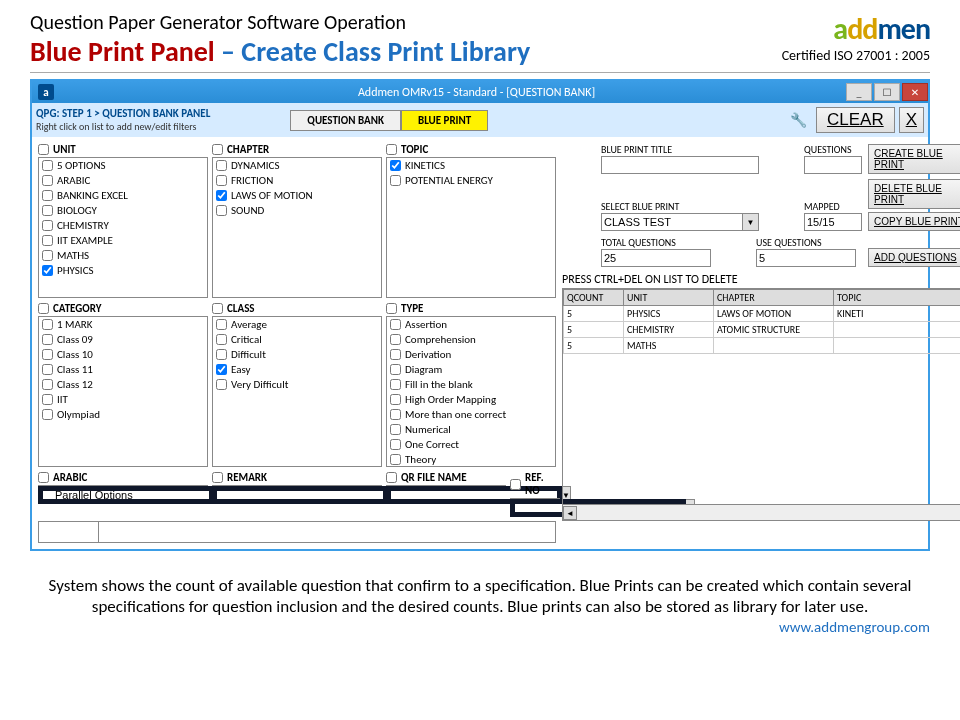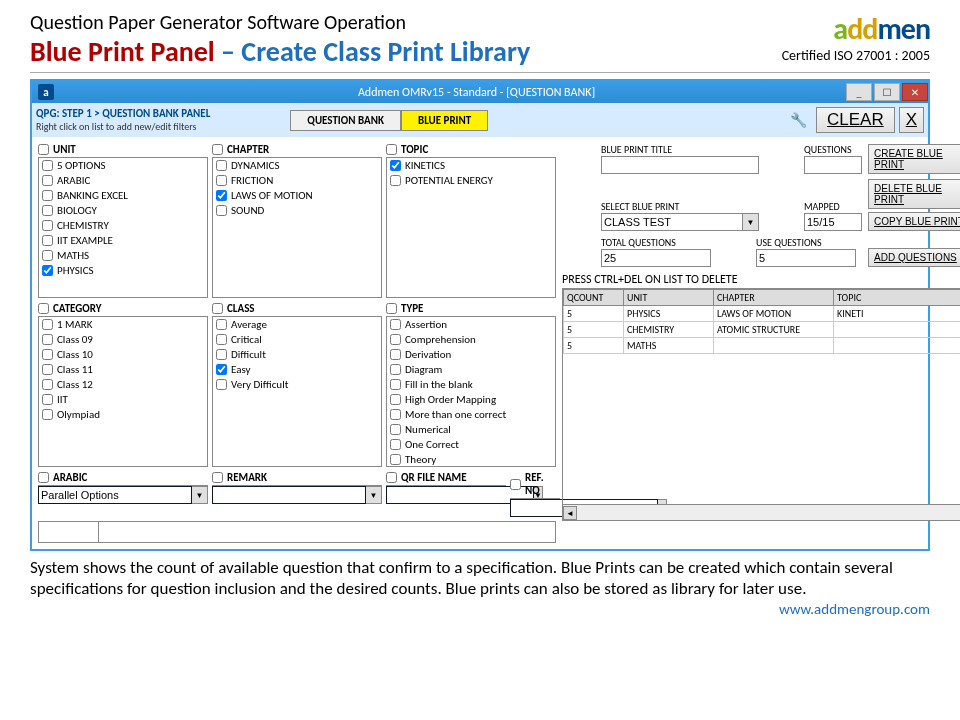--- a/index.html
+++ b/index.html
@@ -46,21 +46,21 @@
   
   .panel-label { font-size: 11px; font-weight: bold; display: flex; align-items: center; border-bottom: 1px solid #888; padding-bottom: 1px; }
   .panel-label input[type=checkbox] { margin-right: 4px; width: 11px; height: 11px; }
   .listbox { border: 1px solid #888; border-top: none; height: 140px; overflow: hidden; font-size: 11px; }
   .listbox.short { height: 150px; }
   .list-item { display: flex; align-items: center; padding: 1px 3px; }
   .list-item input[type=checkbox] { margin-right: 4px; width: 11px; height: 11px; }
   
   .bottom-row { grid-column: 1 / 4; display: grid; grid-template-columns: 170px 170px 120px 50px; gap: 4px; font-size: 11px; }
   .combo { display: flex; }
-  .combo input { flex: 1; border: 1px solid #0f172a; font-size: 11px; padding: 1px 2px; height: 18px; }
+  .combo input { flex: 1; border: 5px solid #0f172a; font-size: 11px; padding: 1px 12px; height: 18px; }
   .combo .dd { width: 16px; border: 1px solid #888; border-left: none; background: #e0e0e0; display: flex; align-items: center; justify-content: center; font-size: 8px; }
   
   .status-row { grid-column: 1 / 4; border: 1px solid #888; height: 22px; display: flex; }
   .status-cell1 { width: 60px; border-right: 1px solid #888; }
   
   .right-panel { flex: 1; font-size: 11px; }
   .field-row { display: flex; gap: 6px; margin-bottom: 5px; align-items: flex-end; }
   .field { display: flex; flex-direction: column; margin-left: 39px; }
   .field label { font-size: 10px; }
   .field input { border: 1px solid #888; font-size: 11px; padding: 1px 2px; height: 18px; width: 100%; }
@@ -74,21 +74,21 @@
   .hint { font-size: 12px; margin-top: 0; }
   
   .bp-table { border: 1px solid #888; margin-top: 2px; font-size: 10px; }
   .bp-table table { width: 100%; border-collapse: collapse; }
   .bp-table th { background: #ddd; border: 1px solid #888; padding: 1px 3px; text-align: left; font-weight: normal; font-size: 10px; }
   .bp-table td { border: 1px solid #ccc; padding: 1px 3px; height: 14px; }
   .bp-table .spacer { height: 150px; }
   .hscroll { display: flex; align-items: center; height: 16px; border-top: 1px solid #888; background: #eee; }
   .hscroll .arr { width: 14px; height: 14px; border: 1px solid #888; background: #ddd; display: flex; align-items: center; justify-content: center; font-size: 8px; }
   
-  .footer-text { padding: 6px 30px 0 30px; font-size: 17px; line-height: 1.25; }
+  .footer-text { padding: 24px 30px 0 30px; font-size: 17px; line-height: 1.25; text-align: center; }
   .footer-link { text-align: right; padding: 0 30px; color: #1f6fc0; font-size: 15px; }
 </style>
 </head>
 <body>
 
 <div class="page-header">
   <div class="page-header-left">
     <div class="page-title-small">Question Paper Generator Software Operation</div>
     <div class="page-title-big">
       <span class="title-red">Blue Print Panel</span><span class="title-blue"> – </span><span class="title-blue">Create Class Print Library</span>

